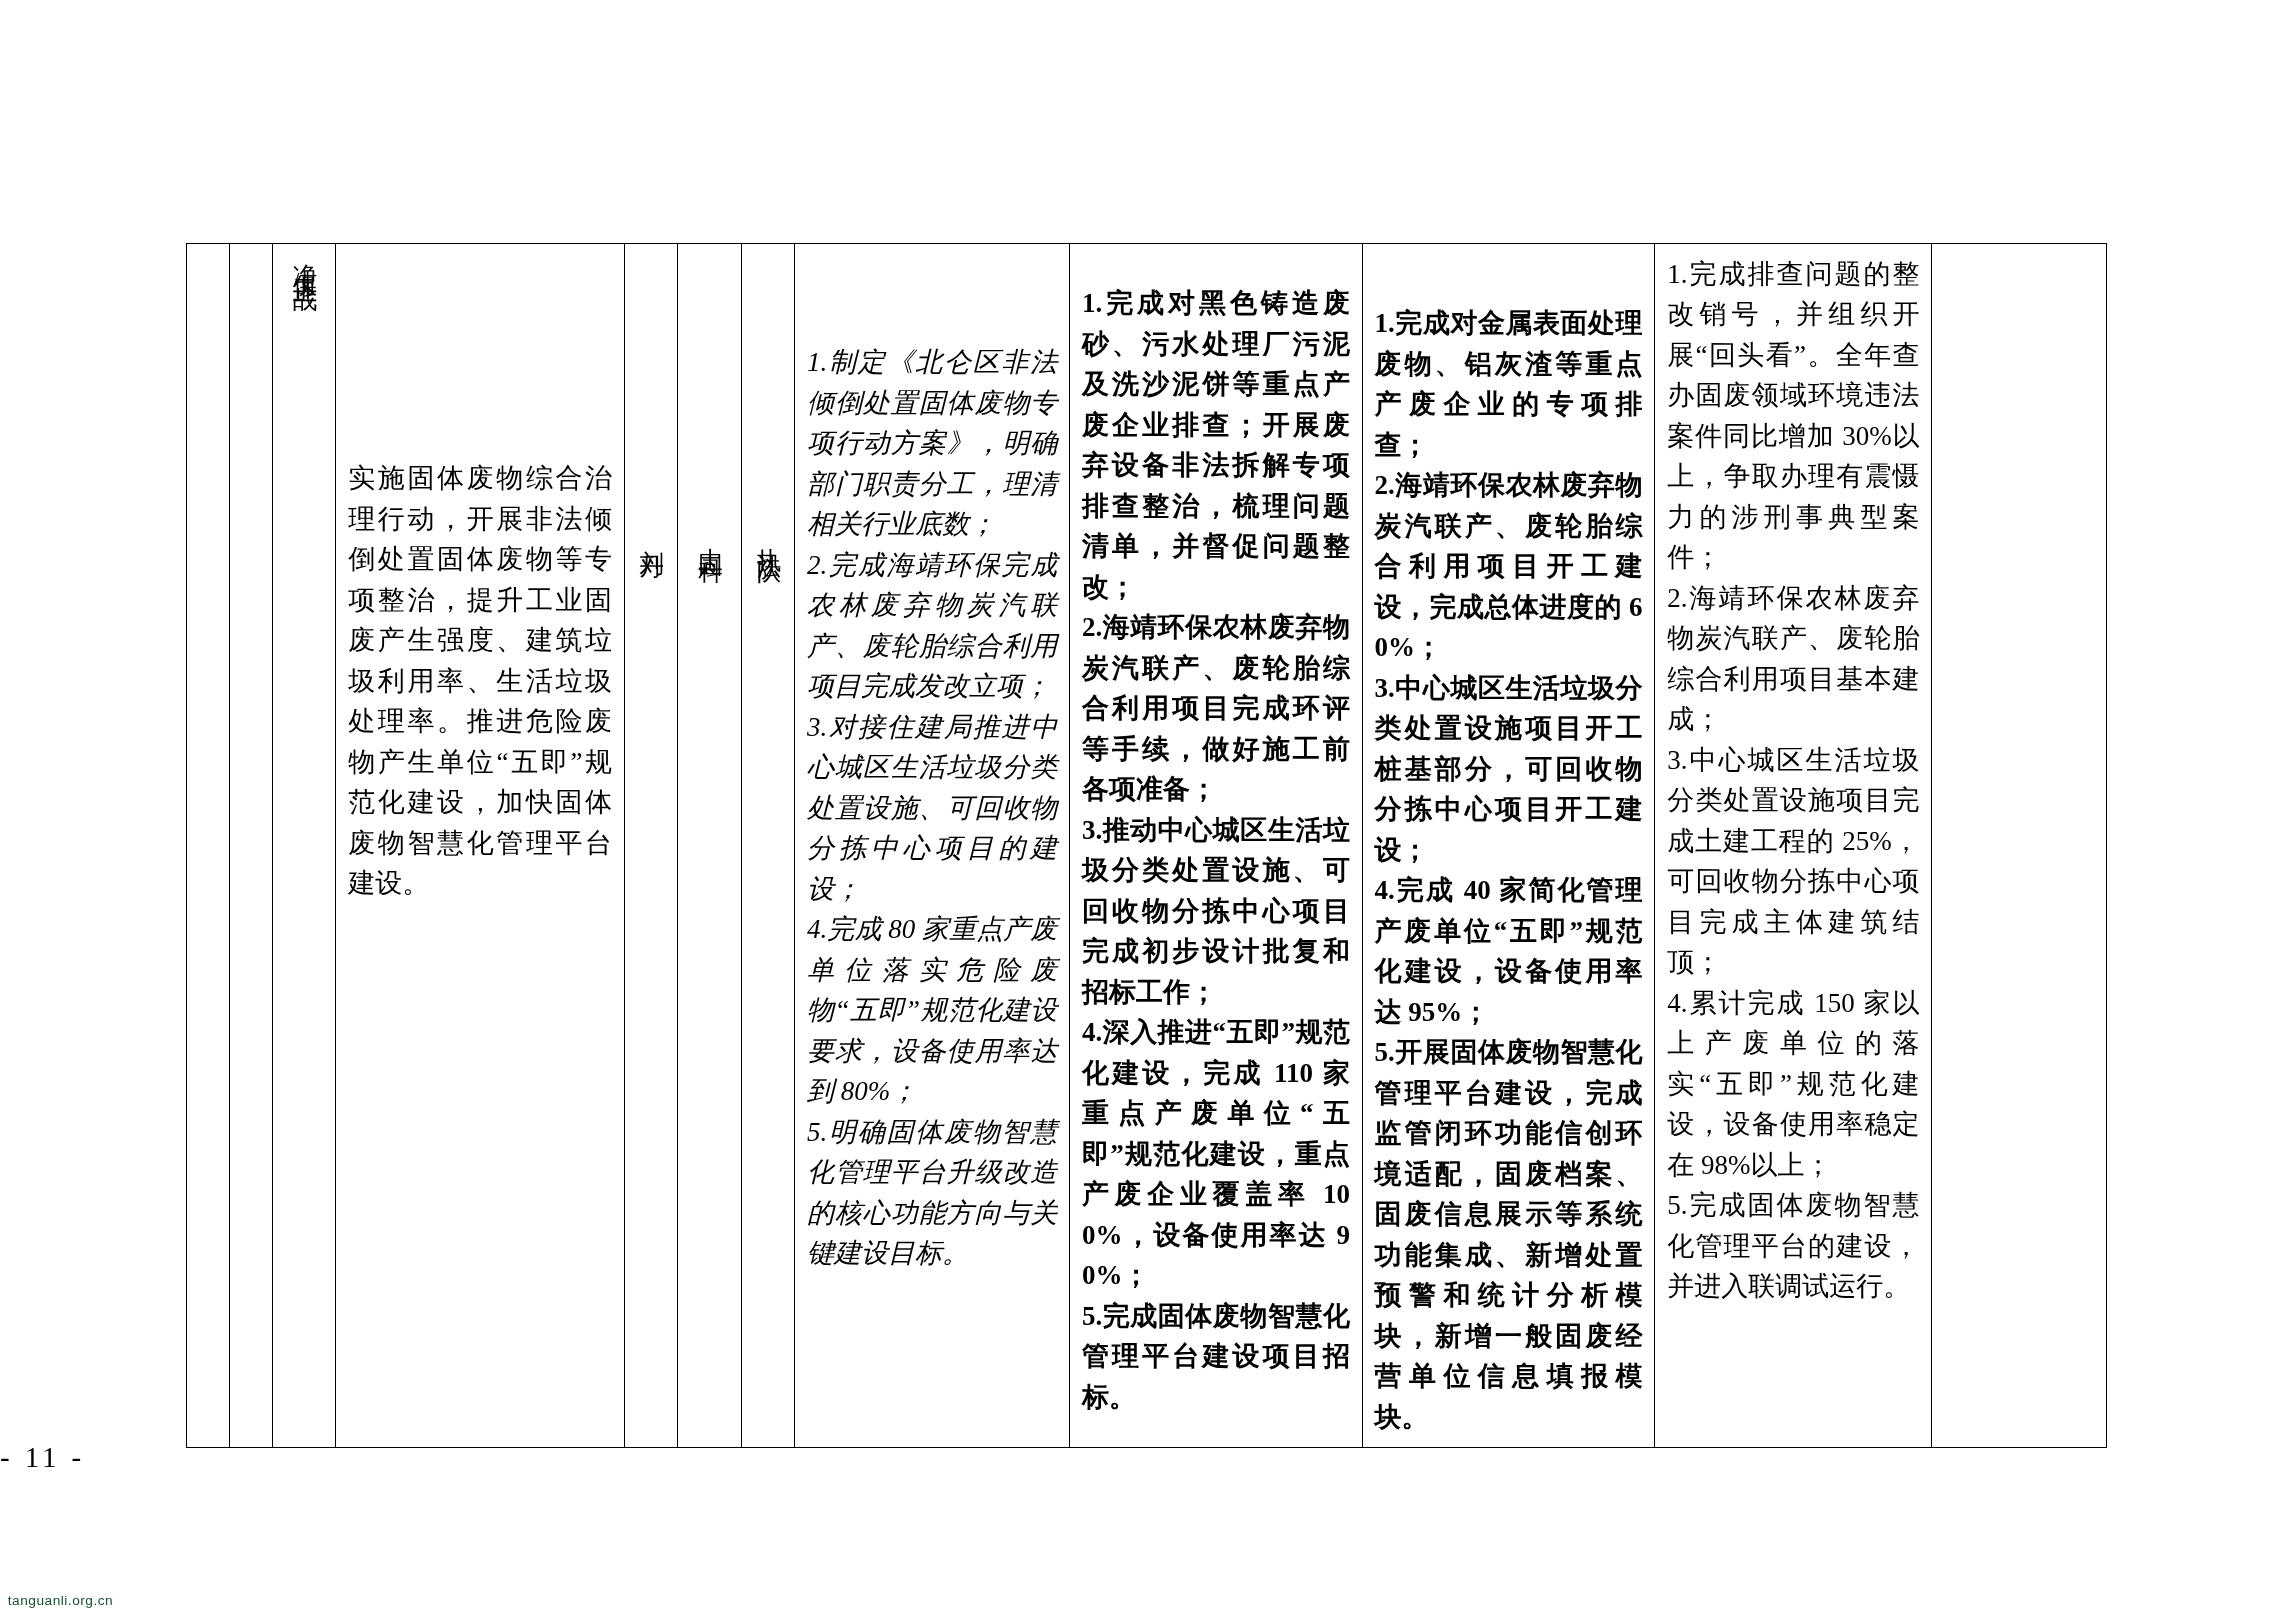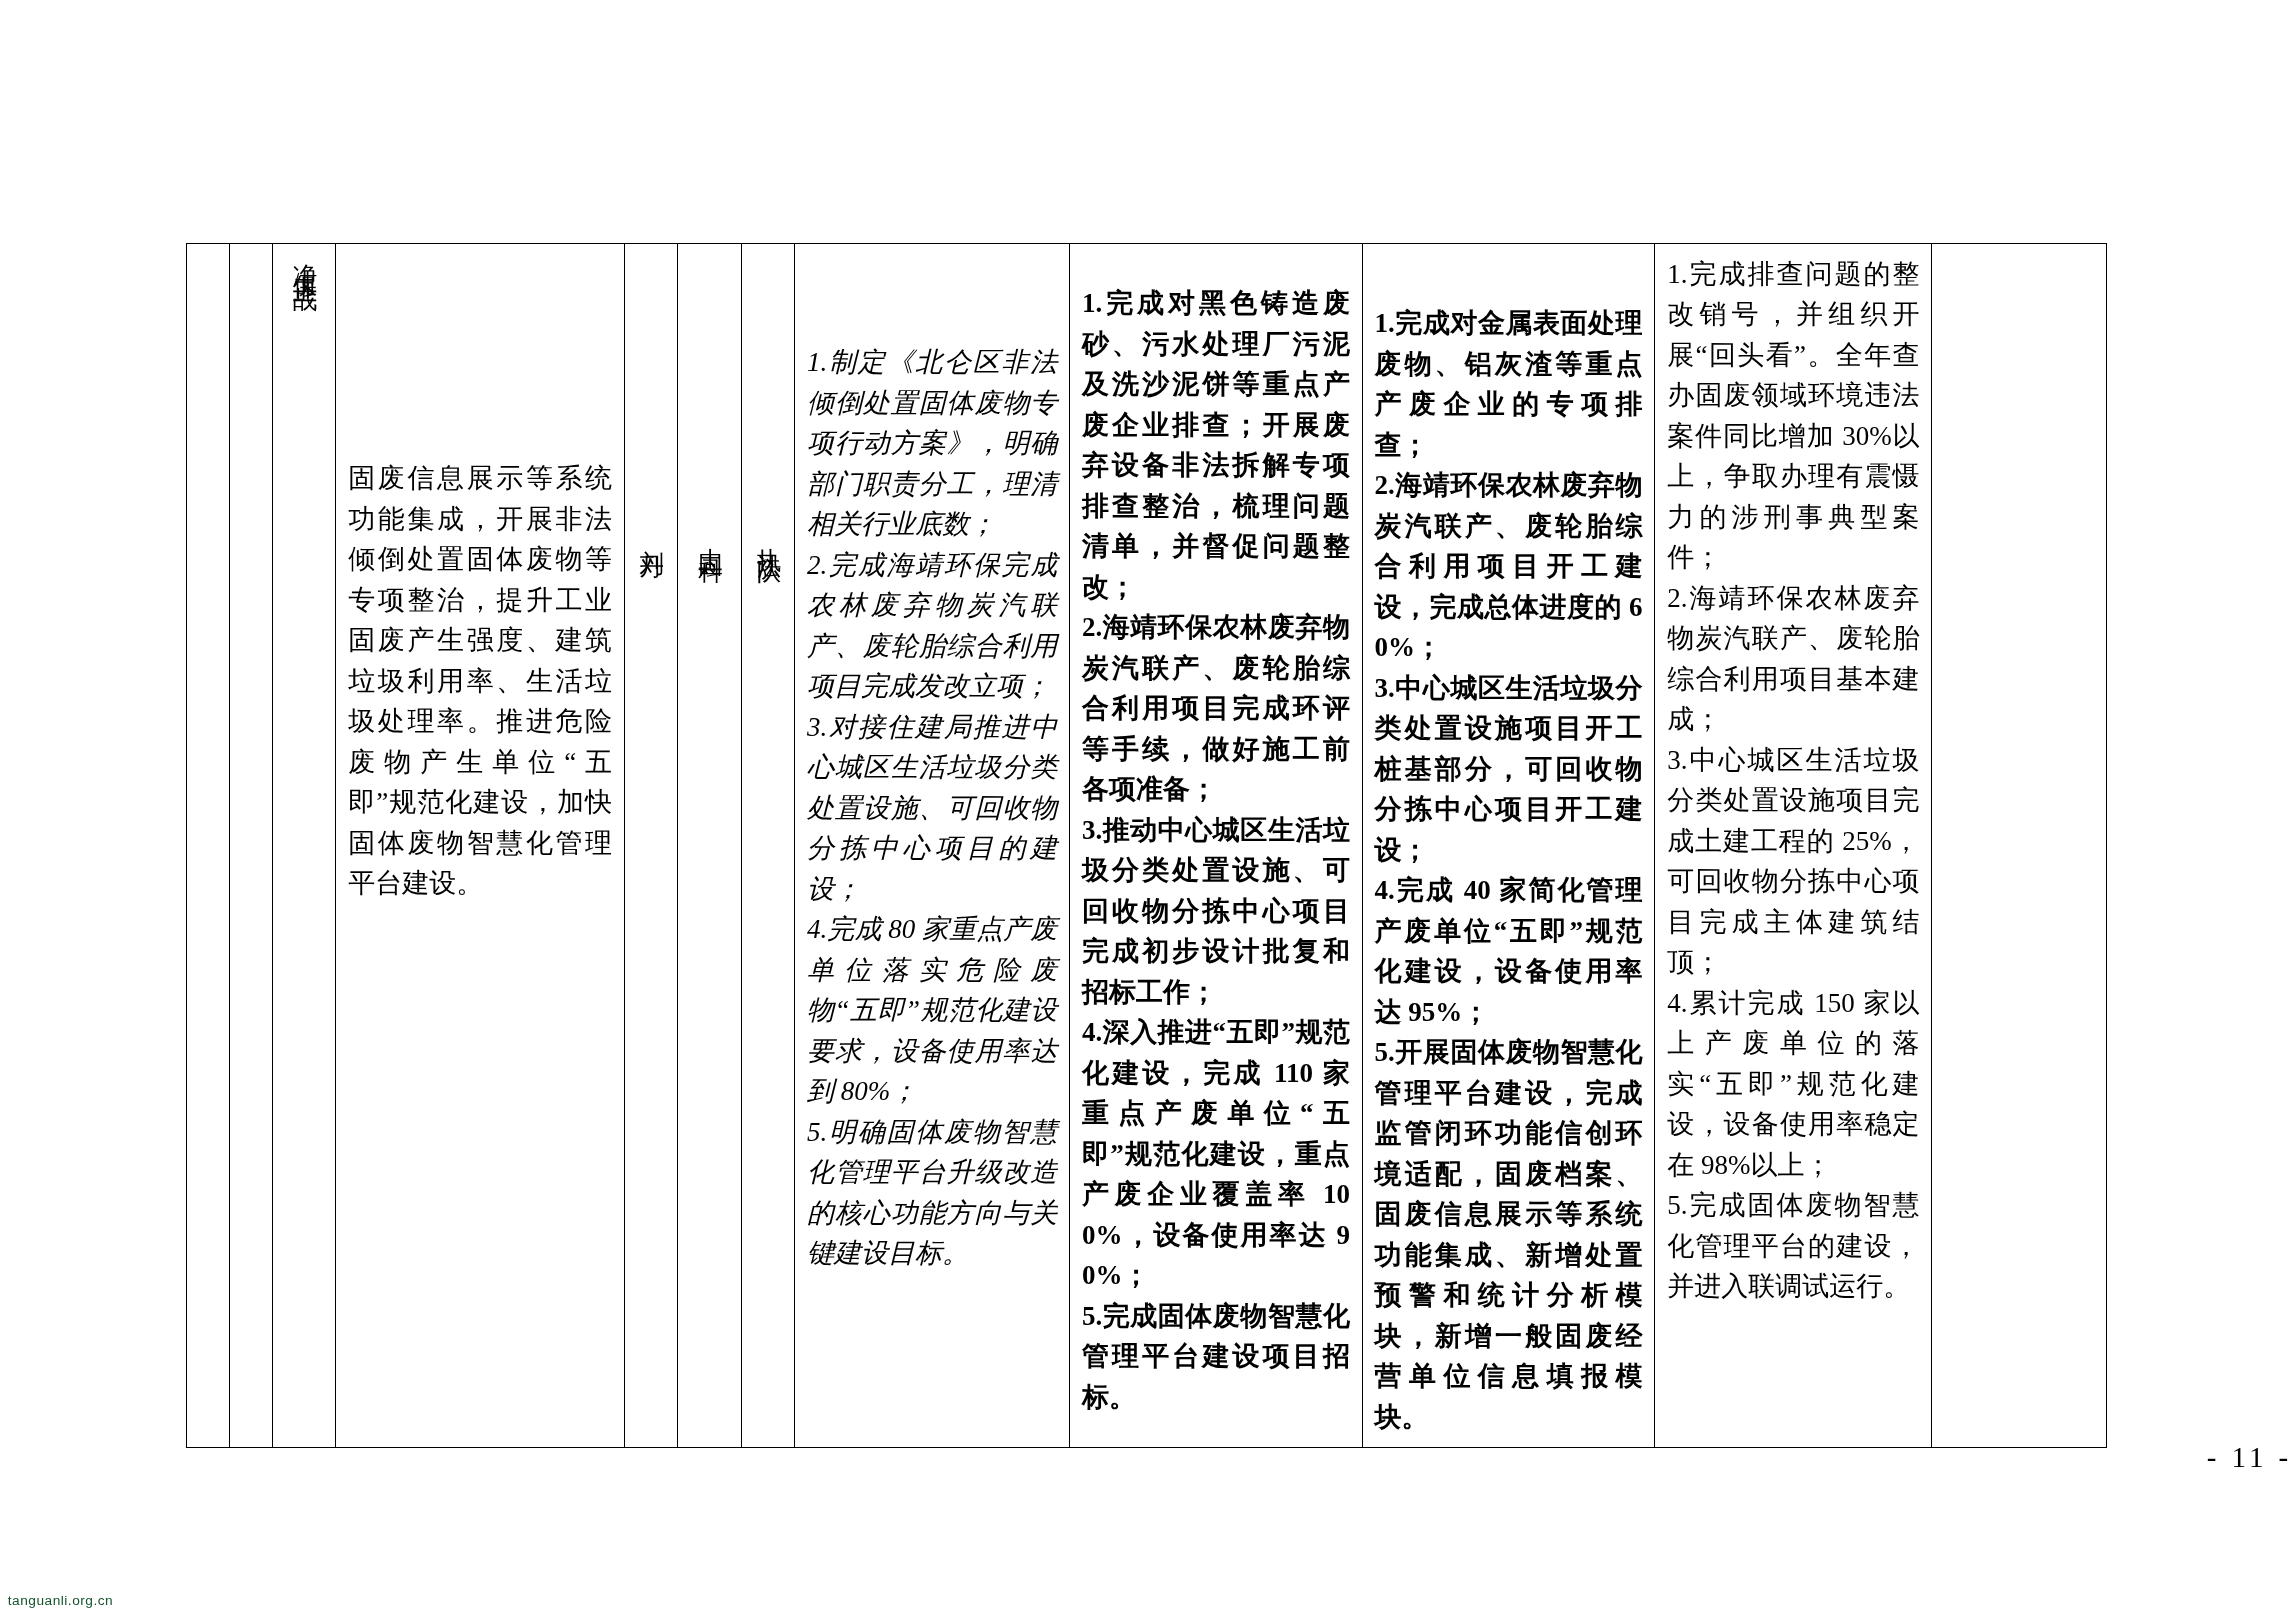--- a/index.html
+++ b/index.html
@@ -102,21 +102,21 @@
     font-weight: bold;
   }
   .v-center-col-k {
     padding-top: 9.8px;
   }
   .page-number {
     position: absolute;
     left: 0;
     top: 1441px;
     width: 2292px;
-    text-align: right;
+    text-align: left;
     font-size: 29px;
     letter-spacing: 3.9px;
     font-family: "Liberation Serif", serif;
   }
   .watermark {
     position: absolute;
     left: 7.8px;
     top: 1593px;
     font-size: 13.7px;
     color: #14532d;
@@ -150,21 +150,21 @@
           <div class="vcell"><span class="vtext"></span></div>
         </td>
         <td>
           <div class="vcell"><span class="vtext"></span></div>
         </td>
         <td class="vcell">
           <span class="vtext-top">净土保卫战</span>
         </td>
         <td>
           <div class="cell-pad task-desc">
-            <div class="body-text">固废信息展示等系统功能集成，开展非法倾倒处置固体废物等专项整治，提升工业固废产生强度、建筑垃圾利用率、生活垃圾处理率。推进危险废物产生单位“五即”规范化建设，加快固体废物智慧化管理平台建设。</div>
+            <div class="body-text">实施固体废物综合治理行动，开展非法倾倒处置固体废物等专项整治，提升工业固废产生强度、建筑垃圾利用率、生活垃圾处理率。推进危险废物产生单位“五即”规范化建设，加快固体废物智慧化管理平台建设。</div>
           </div>
         </td>
         <td class="vcell">
           <div class="v-center-small"><span class="vtext-top">刘丹</span></div>
         </td>
         <td class="vcell">
           <div class="v-center-small"><span class="vtext-top">土固科</span></div>
         </td>
         <td class="vcell">
           <div class="v-center-small"><span class="vtext-top">执法队</span></div>

